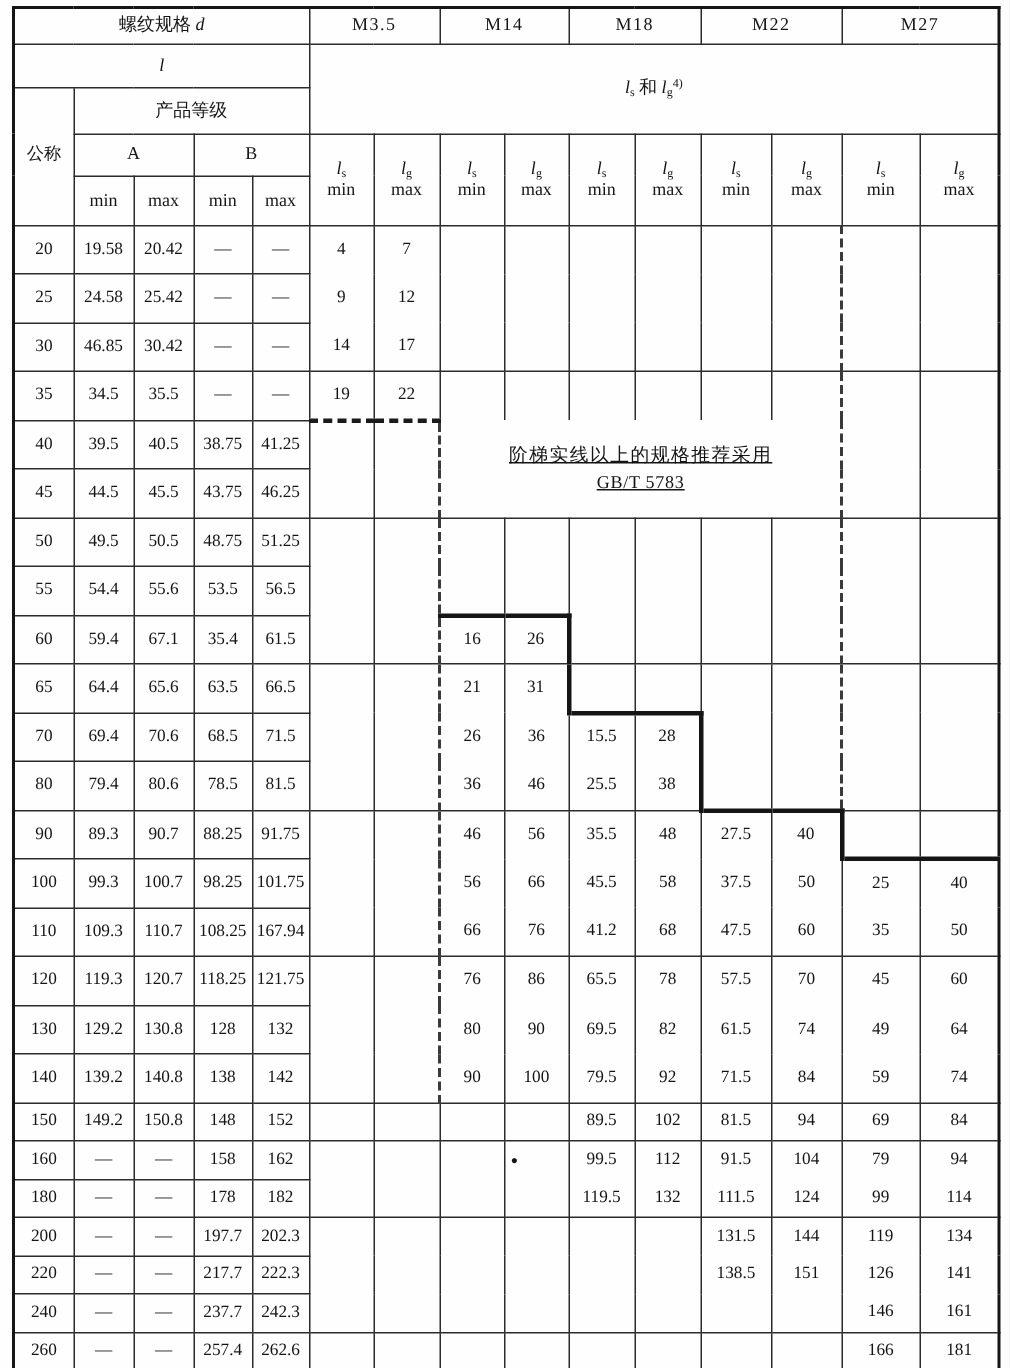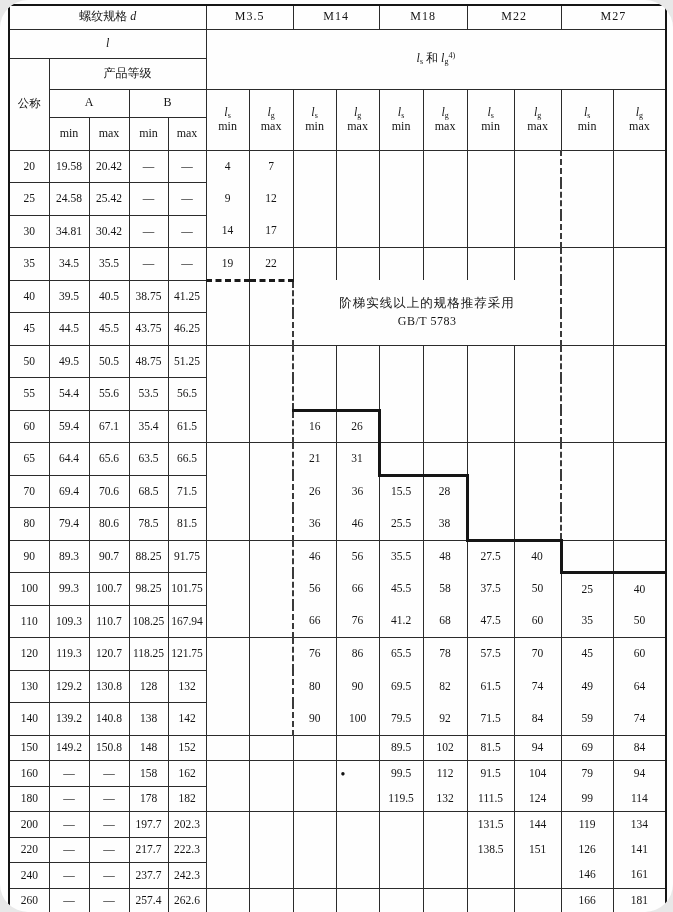--- a/index.html
+++ b/index.html
@@ -1,17 +1,17 @@
 <!DOCTYPE html>
 <html><head>
 <meta charset="utf-8">
 <style>
   html,body{margin:0;padding:0;background:#e8e8e8;}
   #page{position:relative;width:673px;height:912px;background:#fefefe;overflow:hidden;
-        font-family:"Liberation Serif","DejaVu Serif",serif;color:#141414;border-radius:28px;}
+        font-family:"Liberation Serif","DejaVu Serif",serif;color:#141414;}
   table.tbl{position:absolute;left:8px;top:4px;border-collapse:collapse;table-layout:fixed;
         width:657px;border:2px solid #151515;}
   .tbl th,.tbl td{border:1px solid #2b2b2b;font-weight:normal;text-align:center;
         vertical-align:middle;padding:0;font-size:11.5px;line-height:1.15;
         overflow:hidden;white-space:nowrap;}
   .tbl thead th{font-size:12px;}
   .tbl thead th.size{font-size:12px;letter-spacing:1px;}
   .tbl i{font-style:italic;font-family:"Liberation Serif","DejaVu Serif",serif;}
   .tbl sub{font-size:8px;vertical-align:-2px;}
   .tbl sup{font-size:8px;vertical-align:4px;}
@@ -22,21 +22,21 @@
   td.rc{border-top:none;border-bottom:none;}
   td.ge{border-bottom:1px solid #2b2b2b;}
   td.st{border-top:3px solid #151515;margin-top:40px;}   
   td.tr2{border-right:3px solid #151515;}
   td.db{border-bottom:3px dashed #1a1a1a;} 
   td.dl{border-left:2px dashed #3a3a3a;}
   td.dr{border-right:2px dashed #3a3a3a;}
   td.dot{text-align:left;padding-left:4px;font-size:8px;}
   td.note-cell{border-top:none;border-bottom:1px solid #2b2b2b;
         border-left:2px dashed #3a3a3a;border-right:2px dashed #3a3a3a;
-        font-size:12.5px;letter-spacing:1px;vertical-align:middle;}
+        font-size:12.5px;letter-spacing:1px;vertical-align:middle;text-decoration:underline;}
   .note-l2{font-size:12px;letter-spacing:0.5px;margin-top:4px;}
   .tbl td.lc,.tbl th.nom{font-size:11.5px;}
 </style>
 </head>
 <body>
 
 <div id="page">
   <table class="tbl">
     <colgroup>
       <col style="width:40px">
@@ -123,21 +123,21 @@
           <td class="rc"></td>
           <td class="rc"></td>
           <td class="rc"></td>
           <td class="rc"></td>
           <td class="rc dr"></td>
           <td class="rc"></td>
           <td class="rc"></td>
         </tr>
         <tr class="tall">
           <th class="nom">30</th>
-          <td class="lc">34.81</td>
+          <td class="lc">46.85</td>
           <td class="lc">30.42</td>
           <td class="lc">—</td>
           <td class="lc">—</td>
           <td class="rc ge">14</td>
           <td class="rc ge">17</td>
           <td class="rc ge"></td>
           <td class="rc ge"></td>
           <td class="rc ge"></td>
           <td class="rc ge"></td>
           <td class="rc ge"></td>

